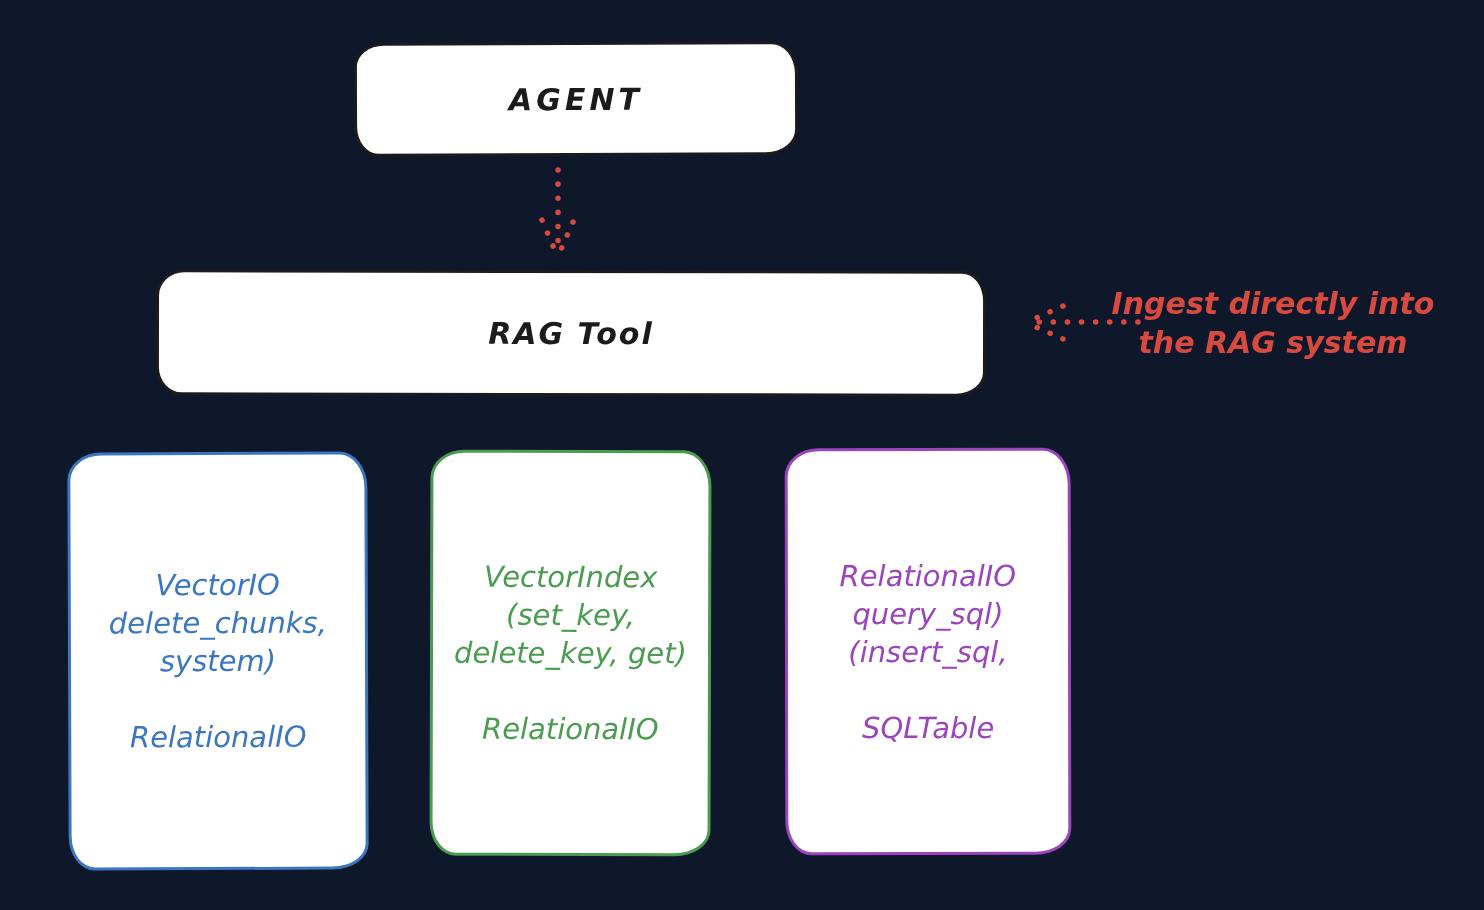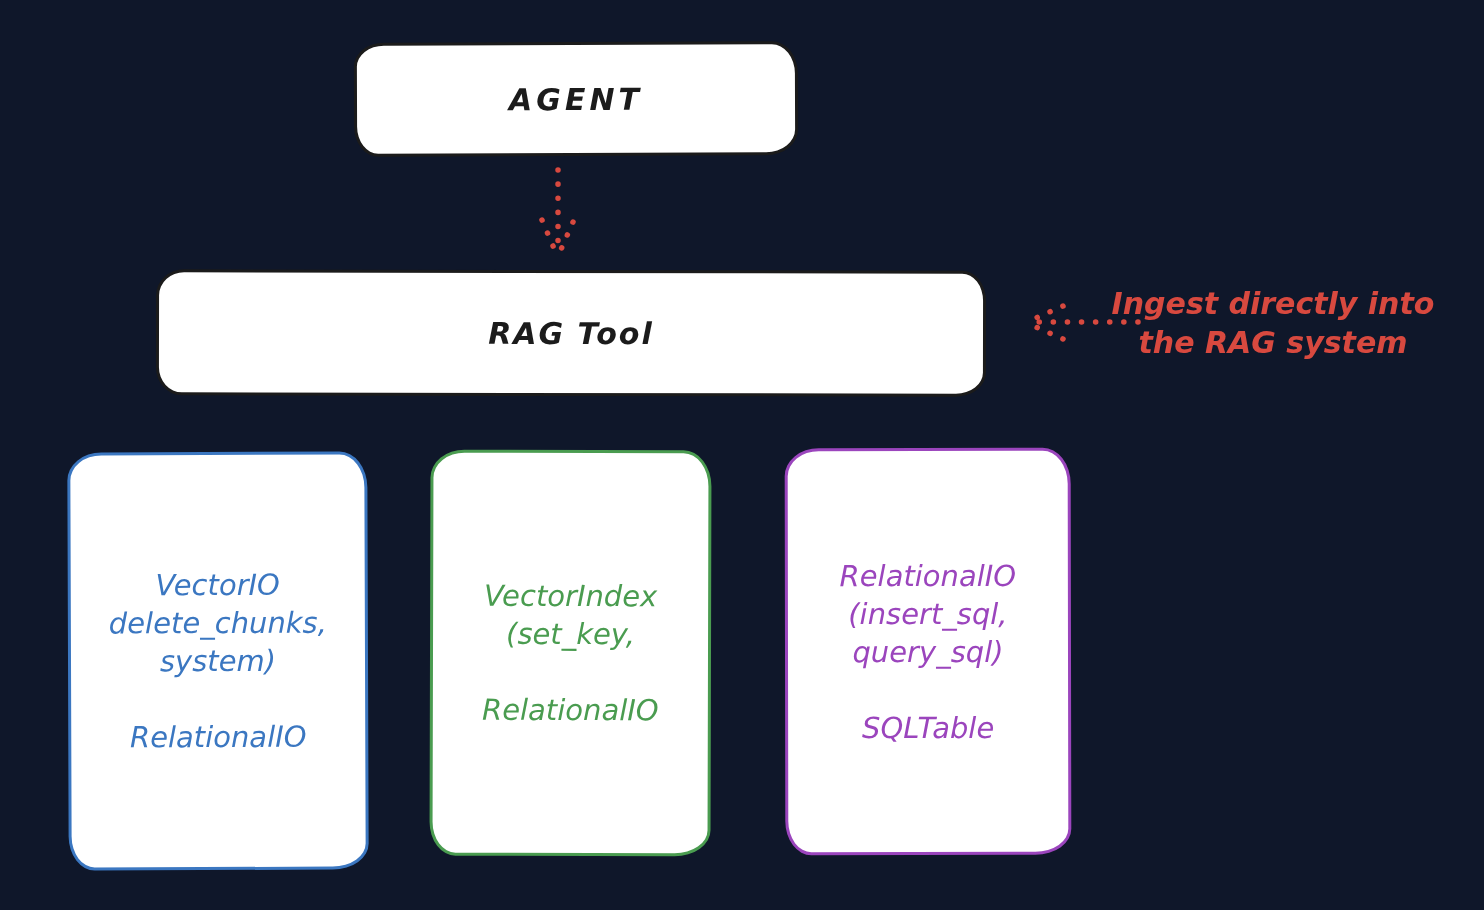--- a/index.html
+++ b/index.html
@@ -130,23 +130,24 @@
   <div class="sketch-box backend-box vector-box">
     <div>VectorIO</div>
     <div>delete_chunks,</div>
     <div>system)</div>
     <div class="index-label">RelationalIO</div>
   </div>
 
   <div class="sketch-box backend-box keyvalue-box">
     <div>VectorIndex</div>
     <div>(set_key,</div>
+    <div>delete_key, get)</div>
     <div class="index-label">RelationalIO</div>
   </div>
 
   <div class="sketch-box backend-box relational-box">
     <div>RelationalIO</div>
+    <div>query_sql)</div>
     <div>(insert_sql,</div>
-    <div>query_sql)</div>
     <div class="index-label">SQLTable</div>
   </div>
 
 </div>
 
 </body></html>

